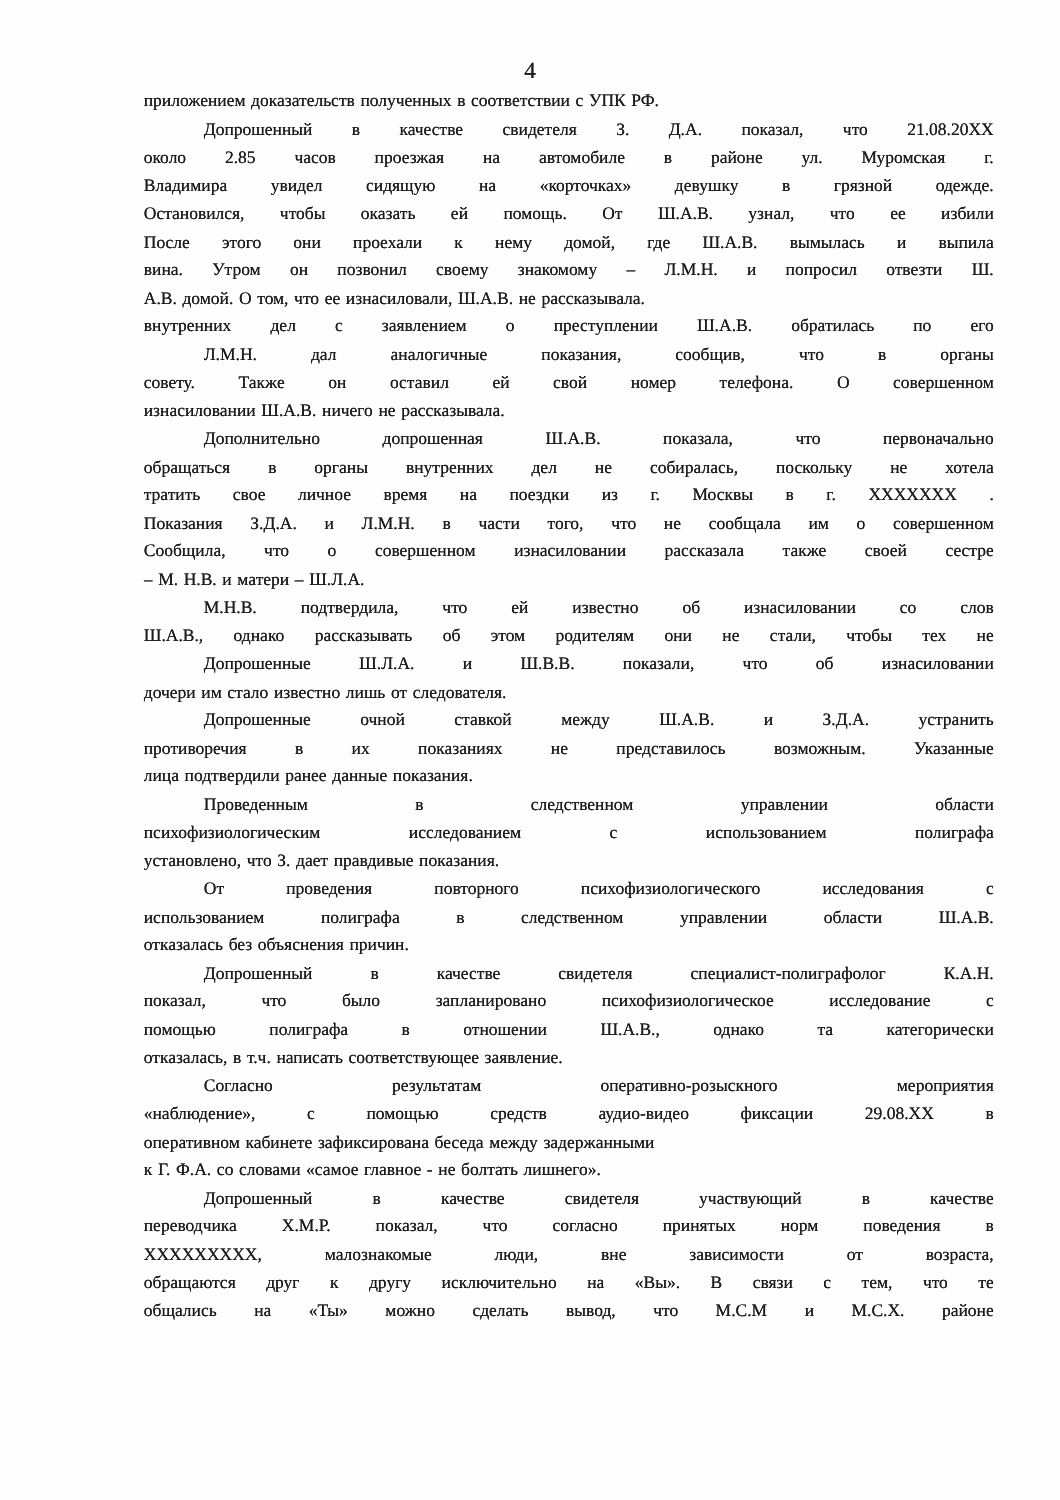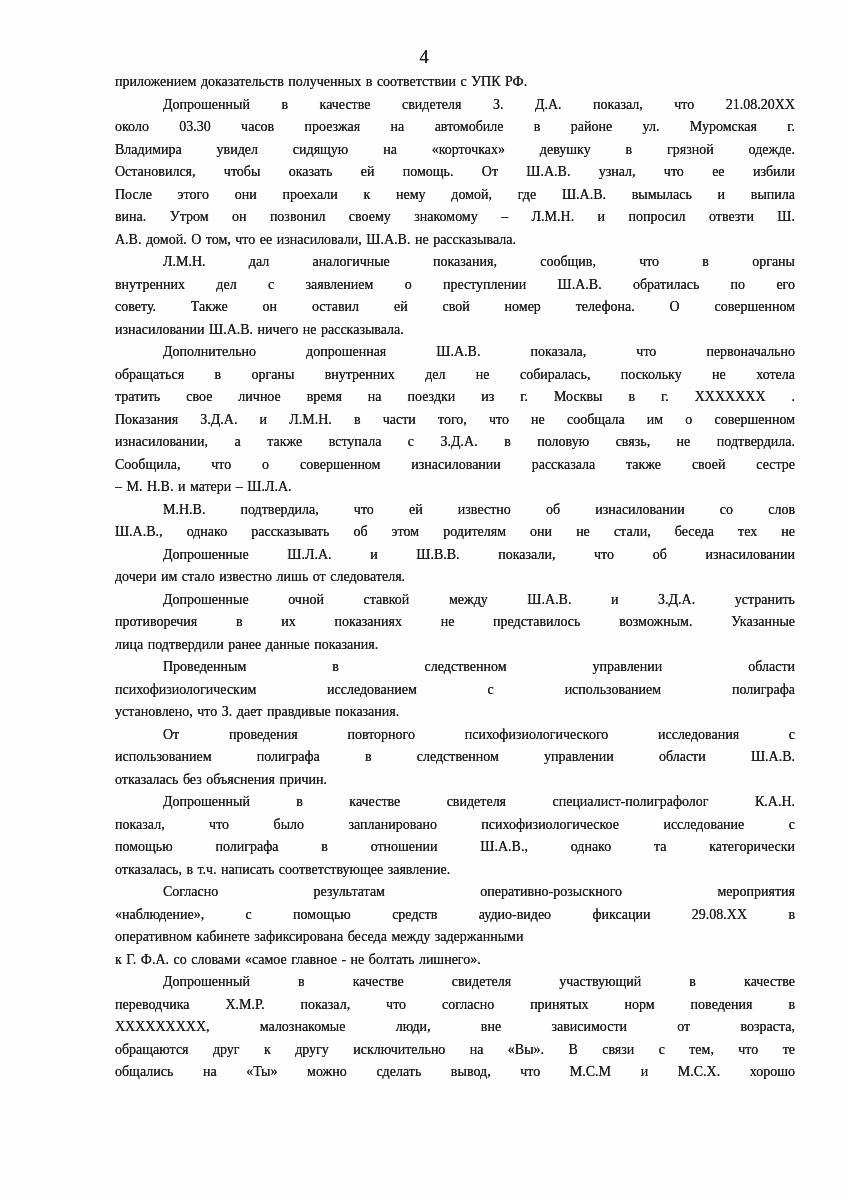--- a/index.html
+++ b/index.html
@@ -51,39 +51,38 @@
   }
 </style>
 </head>
 <body>
 
 <div class="page">
   <div class="pageno">4</div>
   <div class="doc-body">
       <div class="ln">приложением доказательств полученных в соответствии с УПК РФ.</div>
       <div class="ln j ind">Допрошенный в качестве свидетеля З. Д.А. показал, что 21.08.20ХХ</div>
-      <div class="ln j">около 03.30 часов проезжая на автомобиле в районе ул. Муромская г.</div>
+      <div class="ln j">около 2.85 часов проезжая на автомобиле в районе ул. Муромская г.</div>
       <div class="ln j">Владимира увидел сидящую на «корточках» девушку в грязной одежде.</div>
       <div class="ln j">Остановился, чтобы оказать ей помощь. От Ш.А.В. узнал, что ее избили</div>
       <div class="ln j">После этого они проехали к нему домой, где Ш.А.В. вымылась и выпила</div>
       <div class="ln j">вина. Утром он позвонил своему знакомому – Л.М.Н. и попросил отвезти Ш.</div>
       <div class="ln">А.В. домой. О том, что ее изнасиловали, Ш.А.В. не рассказывала.</div>
+      <div class="ln j">внутренних дел с заявлением о преступлении Ш.А.В. обратилась по его</div>
       <div class="ln j ind">Л.М.Н. дал аналогичные показания, сообщив, что в органы</div>
-      <div class="ln j">внутренних дел с заявлением о преступлении Ш.А.В. обратилась по его</div>
       <div class="ln j">совету. Также он оставил ей свой номер телефона. О совершенном</div>
       <div class="ln">изнасиловании Ш.А.В. ничего не рассказывала.</div>
       <div class="ln j ind">Дополнительно допрошенная Ш.А.В. показала, что первоначально</div>
       <div class="ln j">обращаться в органы внутренних дел не собиралась, поскольку не хотела</div>
       <div class="ln j">тратить свое личное время на поездки из г. Москвы в г. ХХХХХХХ .</div>
       <div class="ln j">Показания З.Д.А. и Л.М.Н. в части того, что не сообщала им о совершенном</div>
-      <div class="ln j">изнасиловании, а также вступала с З.Д.А. в половую связь, не подтвердила.</div>
       <div class="ln j">Сообщила, что о совершенном изнасиловании рассказала также своей сестре</div>
       <div class="ln">– М. Н.В. и матери – Ш.Л.А.</div>
       <div class="ln j ind">М.Н.В. подтвердила, что ей известно об изнасиловании со слов</div>
-      <div class="ln j">Ш.А.В., однако рассказывать об этом родителям они не стали, беседа тех не</div>
+      <div class="ln j">Ш.А.В., однако рассказывать об этом родителям они не стали, чтобы тех не</div>
       <div class="ln j ind">Допрошенные Ш.Л.А. и Ш.В.В. показали, что об изнасиловании</div>
       <div class="ln">дочери им стало известно лишь от следователя.</div>
       <div class="ln j ind">Допрошенные очной ставкой между Ш.А.В. и З.Д.А. устранить</div>
       <div class="ln j">противоречия в их показаниях не представилось возможным. Указанные</div>
       <div class="ln">лица подтвердили ранее данные показания.</div>
       <div class="ln j ind">Проведенным в следственном управлении области</div>
       <div class="ln j">психофизиологическим исследованием с использованием полиграфа</div>
       <div class="ln">установлено, что З. дает правдивые показания.</div>
       <div class="ln j ind">От проведения повторного психофизиологического исследования с</div>
       <div class="ln j">использованием полиграфа в следственном управлении области Ш.А.В.</div>
@@ -93,15 +92,15 @@
       <div class="ln j">помощью полиграфа в отношении Ш.А.В., однако та категорически</div>
       <div class="ln">отказалась, в т.ч. написать соответствующее заявление.</div>
       <div class="ln j ind">Согласно результатам оперативно-розыскного мероприятия</div>
       <div class="ln j">«наблюдение», с помощью средств аудио-видео фиксации 29.08.ХХ в</div>
       <div class="ln">оперативном кабинете зафиксирована беседа между задержанными</div>
       <div class="ln">к Г. Ф.А. со словами «самое главное - не болтать лишнего».</div>
       <div class="ln j ind">Допрошенный в качестве свидетеля участвующий в качестве</div>
       <div class="ln j">переводчика Х.М.Р. показал, что согласно принятых норм поведения в</div>
       <div class="ln j">ХХХХХХХХХ, малознакомые люди, вне зависимости от возраста,</div>
       <div class="ln j">обращаются друг к другу исключительно на «Вы». В связи с тем, что те</div>
-      <div class="ln j">общались на «Ты» можно сделать вывод, что М.С.М и М.С.Х. хорошо</div>
+      <div class="ln j">общались на «Ты» можно сделать вывод, что М.С.М и М.С.Х. районе</div>
     </div>
 </div>
 
 </body></html>

